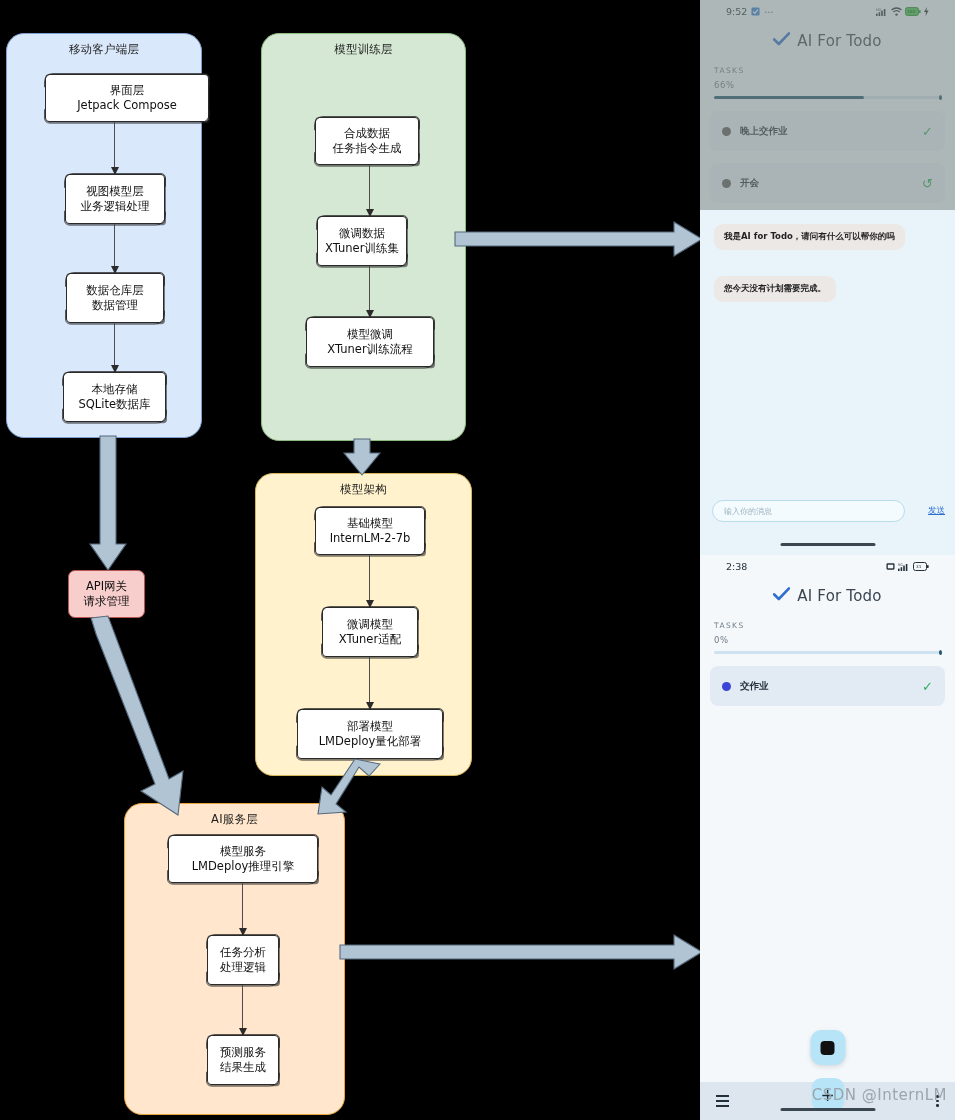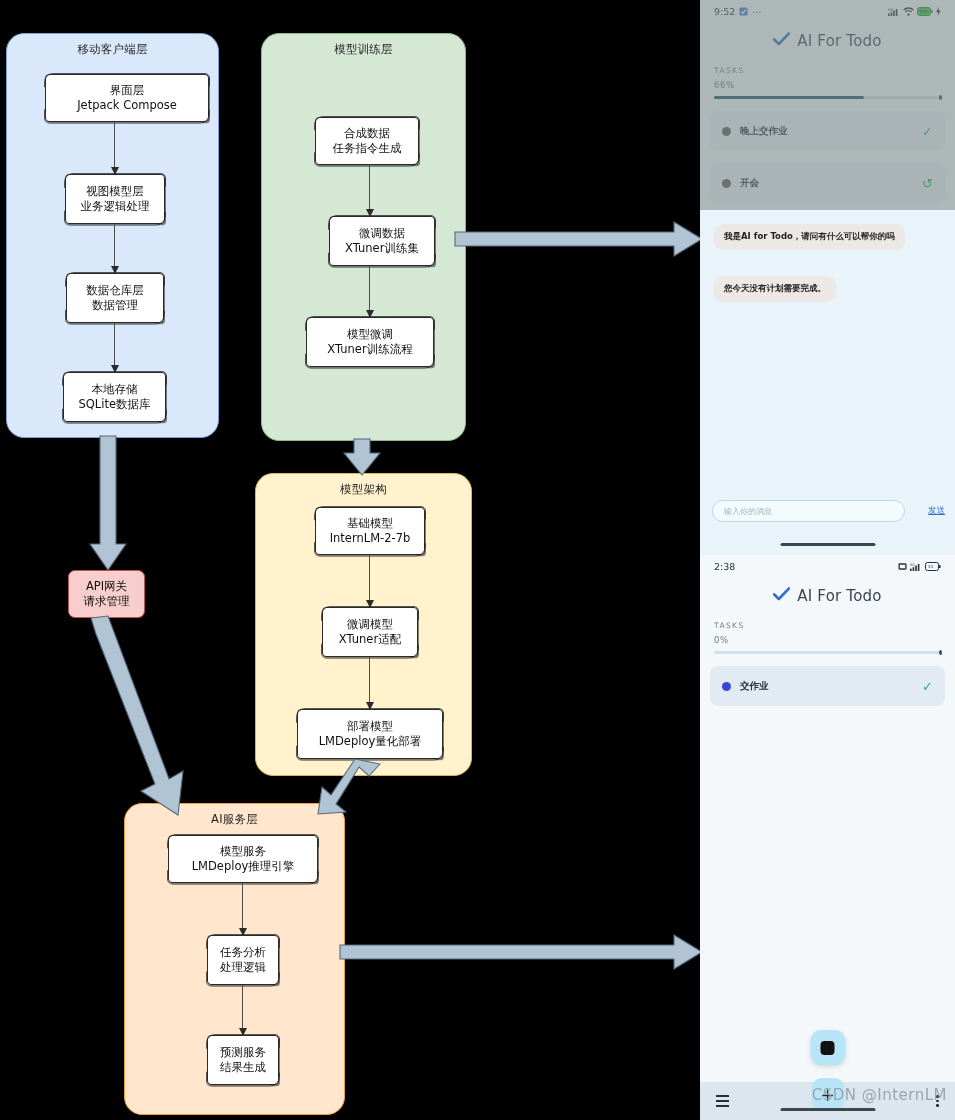--- a/index.html
+++ b/index.html
@@ -50,21 +50,21 @@
 
   
   #phones{position:absolute;left:700px;top:0;width:255px;height:1120px;background:#f2f6fa;}
 
   .shot{position:absolute;left:0;width:255px;overflow:hidden;}
   #shot1{top:0;height:555px;background:#eef6fb;}
   #shot1 .dim{position:absolute;left:0;top:0;right:0;height:210px;background:rgba(120,132,128,.55);pointer-events:none;}
   #shot2{top:555px;height:565px;background:#f4f8fb;}
 
   .statusbar{height:22px;display:flex;align-items:center;justify-content:space-between;
-             padding:0 14px;font-size:9.5px;color:#25303a;}
+             padding:0 26px;font-size:9.5px;color:#25303a;}
   .sb-left{display:flex;align-items:center;gap:4px;}
   .sb-right{display:flex;align-items:center;gap:3px;}
   .sb-icn{display:inline-flex;align-items:flex-end;}
 
   .apptitle{display:flex;align-items:center;justify-content:center;gap:7px;
             margin-top:10px;font-size:15px;color:#3a4550;font-weight:400;letter-spacing:.2px;}
 
   .tasks-lab{margin:16px 0 0 14px;font-size:7.5px;letter-spacing:1.4px;color:#6f7c87;}
   .tasks-pct{margin:5px 0 0 14px;font-size:8.5px;letter-spacing:.6px;color:#6f7c87;}
   .progress{margin:6px 14px 0 14px;height:3px;border-radius:2px;background:#d3e3ee;position:relative;}
@@ -104,21 +104,21 @@
   .kebab i{display:block;width:2.6px;height:2.6px;border-radius:50%;background:#22303c;}
 
   .watermark{position:absolute;right:8px;bottom:16px;font-size:15px;color:#9aa5ad;
              letter-spacing:.5px;white-space:nowrap;}
 </style>
 </head>
 <body>
 
 <div id="diagram">
 
-  <div class="container cont-blue" style="left:6px;top:33px;width:213px;height:405px;font-family:Liberation Mono, monospace;">
+  <div class="container cont-blue" style="left:6px;top:33px;width:196px;height:405px;font-family:Liberation Mono, monospace;">
     <div class="ctitle">移动客户端层</div>
   </div>
   <div class="node" style="left:45px;top:74px;width:164px;height:48px;">
     <span class="l1">界面层</span>
     <span class="l2">Jetpack Compose</span>
   </div>
   <div class="conn" style="left:114px;top:122px;height:52px;">
       <span class="head"></span>
     </div>
   <div class="node" style="left:65px;top:174px;width:100px;height:50px;">
@@ -143,21 +143,21 @@
   <div class="container cont-green" style="left:261px;top:33px;width:205px;height:408px;">
     <div class="ctitle">模型训练层</div>
   </div>
   <div class="node" style="left:315px;top:117px;width:104px;height:48px;">
     <span class="l1">合成数据</span>
     <span class="l2">任务指令生成</span>
   </div>
   <div class="conn" style="left:369px;top:165px;height:51px;">
       <span class="head"></span>
     </div>
-  <div class="node" style="left:317px;top:216px;width:106px;height:50px;margin-left:12px;">
+  <div class="node" style="left:317px;top:216px;width:90px;height:50px;">
     <span class="l1">微调数据</span>
     <span class="l2">XTuner训练集</span>
   </div>
   <div class="conn" style="left:369px;top:266px;height:51px;">
       <span class="head"></span>
     </div>
   <div class="node" style="left:306px;top:317px;width:128px;height:50px;">
     <span class="l1">模型微调</span>
     <span class="l2">XTuner训练流程</span>
   </div>

